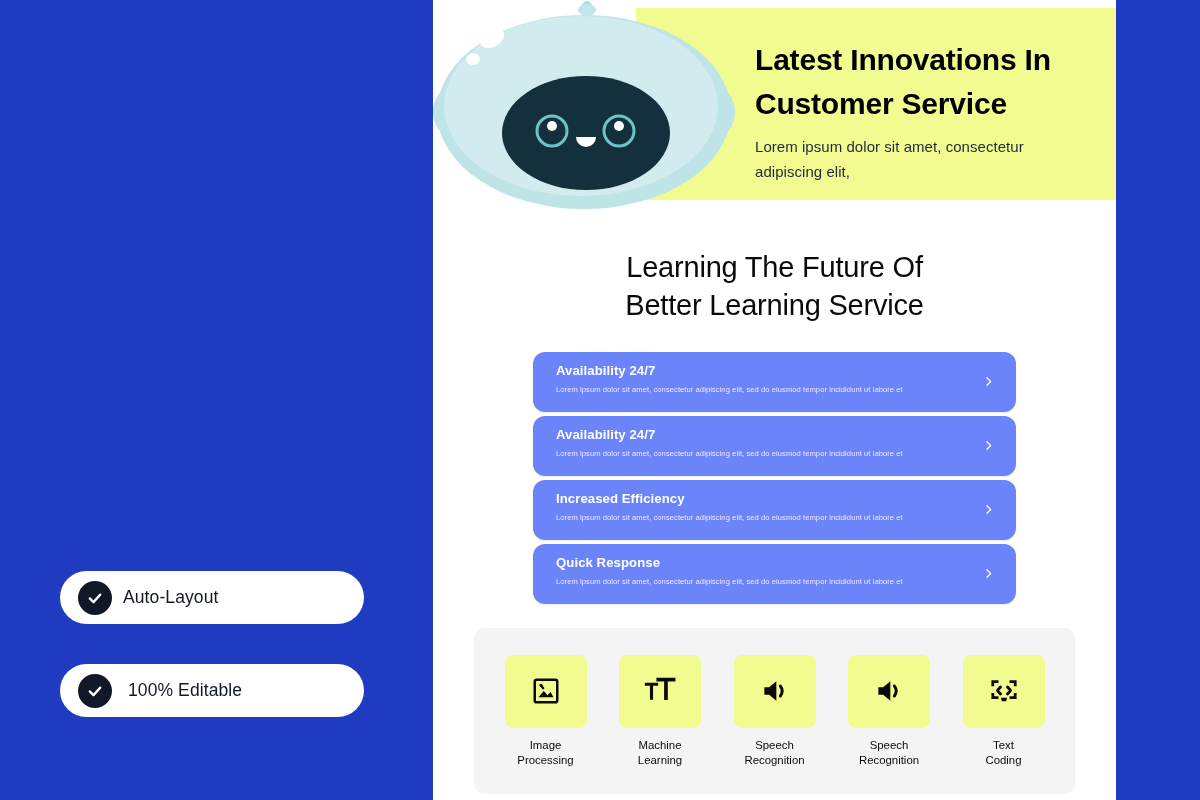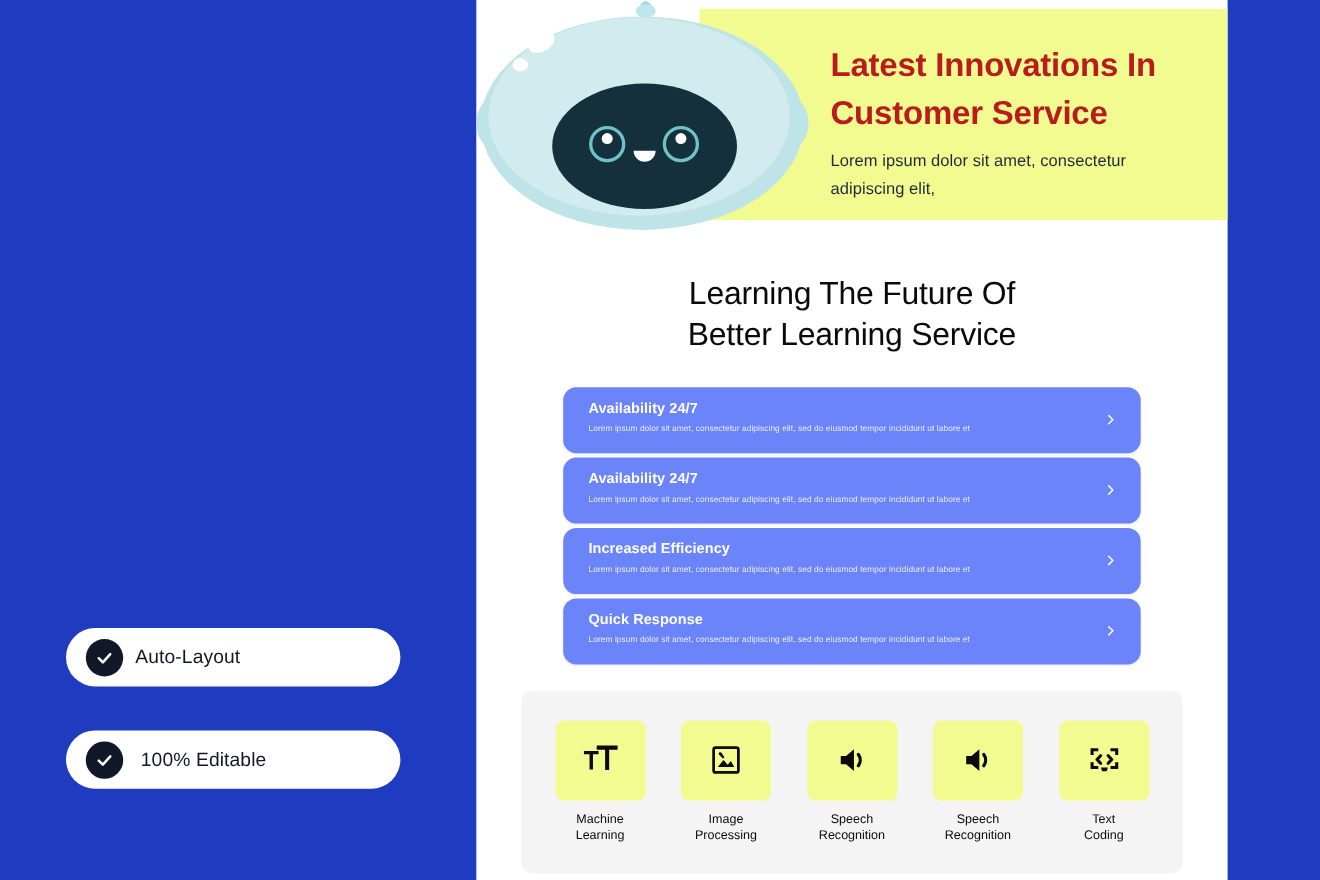--- a/index.html
+++ b/index.html
@@ -69,21 +69,21 @@
   }
   .hero-text {
     position: absolute;
     left: 322px; top: 38px;
     width: 340px;
   }
   .hero-title {
     font-size: 30px;
     font-weight: 700;
     line-height: 1.47;
-    color: #b91c1c;
+    color: #000000;
     letter-spacing: -0.2px;
   }
   .hero-sub {
     margin-top: 9px;
     font-size: 15px;
     line-height: 1.65;
     color: #1F2937;
     letter-spacing: 0.05px;
   }
 
@@ -94,21 +94,21 @@
     font-size: 29px;
     font-weight: 400;
     line-height: 1.32;
     color: #0A0A0A;
     letter-spacing: -0.2px;
   }
 
   
   .cards {
     margin-top: 27px;
-    padding: 0 79px;
+    padding: 0 100px;
     display: flex;
     flex-direction: column;
     gap: 4px;
   }
   .card {
     position: relative;
     height: 60px;
     background: #6B84FA;
     border-radius: 12px;
     padding: 11px 17px 0 23px;
@@ -281,48 +281,48 @@
         </svg>
       </span>
     </div>
 
   </div>
 
   <div class="tech-panel">
 
     <div class="tech-item">
       <div class="tech-tile">
-        <svg width="34" height="34" viewBox="0 0 24 24">
-          <path d="M2.4 7.2 h7.2 M6 7.2 V17" fill="none" stroke="#0A0A0A" stroke-width="2.2" stroke-linecap="square"></path>
-          <path d="M10.8 4 h10.8 M16.2 4 V17" fill="none" stroke="#0A0A0A" stroke-width="2.6" stroke-linecap="square"></path>
-        </svg>
-      </div>
-      <div class="tech-label">
-        <span>Machine</span>
-        <span>Learning</span>
-      </div>
-    </div>
-
-    <div class="tech-item">
-      <div class="tech-tile">
         <svg width="30" height="30" viewBox="0 0 24 24">
           <rect x="3" y="3" width="18" height="18" rx="1.5" fill="none" stroke="#0A0A0A" stroke-width="2"></rect>
           <path d="M6 17 l4.2 -5 3 3.3 2.4 -2.6 2.4 4.3 z" fill="#0A0A0A"></path>
           <path d="M7.6 7.2 l2.2 2.6" fill="none" stroke="#0A0A0A" stroke-width="1.8" stroke-linecap="round"></path>
           <circle cx="8.2" cy="7.6" r="1.1" fill="#0A0A0A"></circle>
         </svg>
       </div>
       <div class="tech-label">
         <span>Image</span>
         <span>Processing</span>
       </div>
     </div>
 
     <div class="tech-item">
       <div class="tech-tile">
+        <svg width="34" height="34" viewBox="0 0 24 24">
+          <path d="M2.4 7.2 h7.2 M6 7.2 V17" fill="none" stroke="#0A0A0A" stroke-width="2.2" stroke-linecap="square"></path>
+          <path d="M10.8 4 h10.8 M16.2 4 V17" fill="none" stroke="#0A0A0A" stroke-width="2.6" stroke-linecap="square"></path>
+        </svg>
+      </div>
+      <div class="tech-label">
+        <span>Machine</span>
+        <span>Learning</span>
+      </div>
+    </div>
+
+    <div class="tech-item">
+      <div class="tech-tile">
         <svg width="32" height="32" viewBox="0 0 24 24">
           <path d="M4 9.2 h3.6 L13 4.6 v14.8 L7.6 14.8 H4 z" fill="#0A0A0A"></path>
           <path d="M16 8.2 a6.4 6.4 0 0 1 0 7.6" fill="none" stroke="#0A0A0A" stroke-width="2.2" stroke-linecap="round"></path>
         </svg>
       </div>
       <div class="tech-label">
         <span>Speech</span>
         <span>Recognition</span>
       </div>
     </div>

